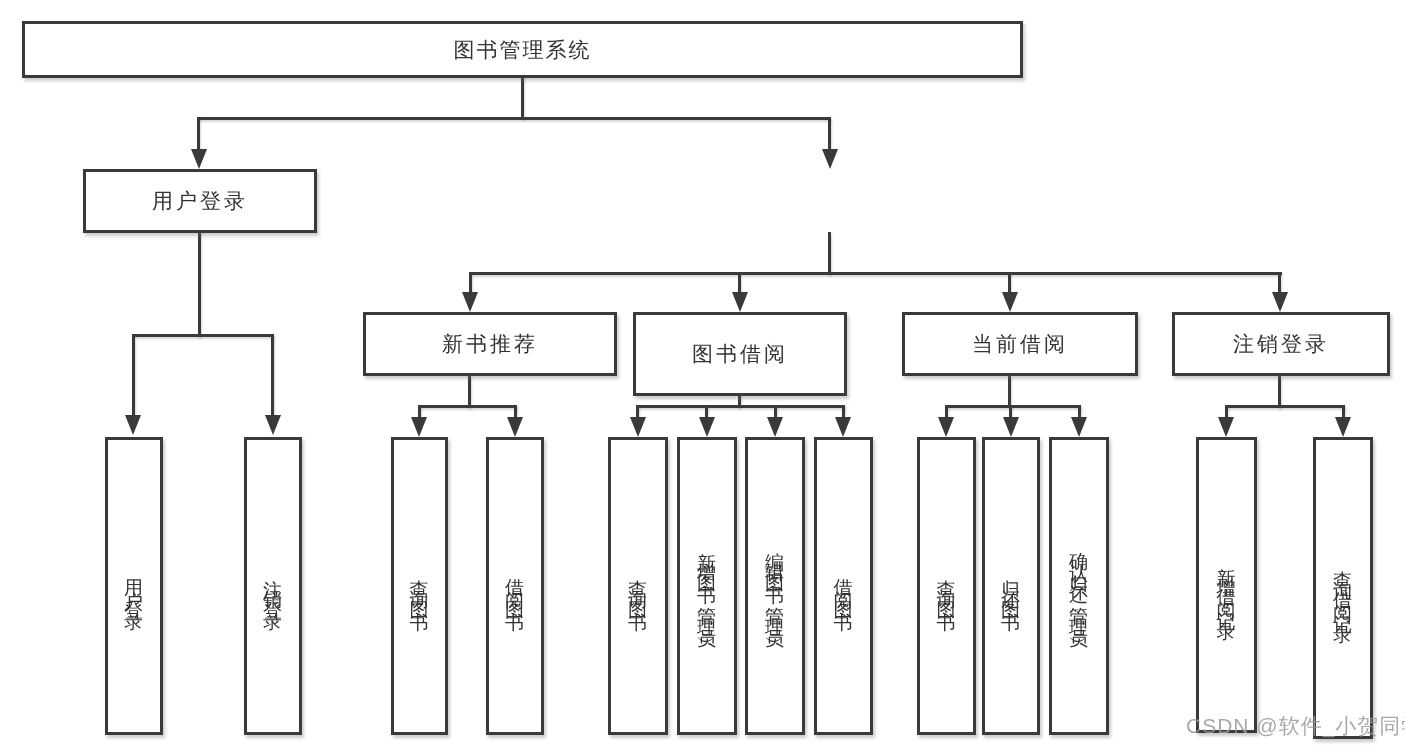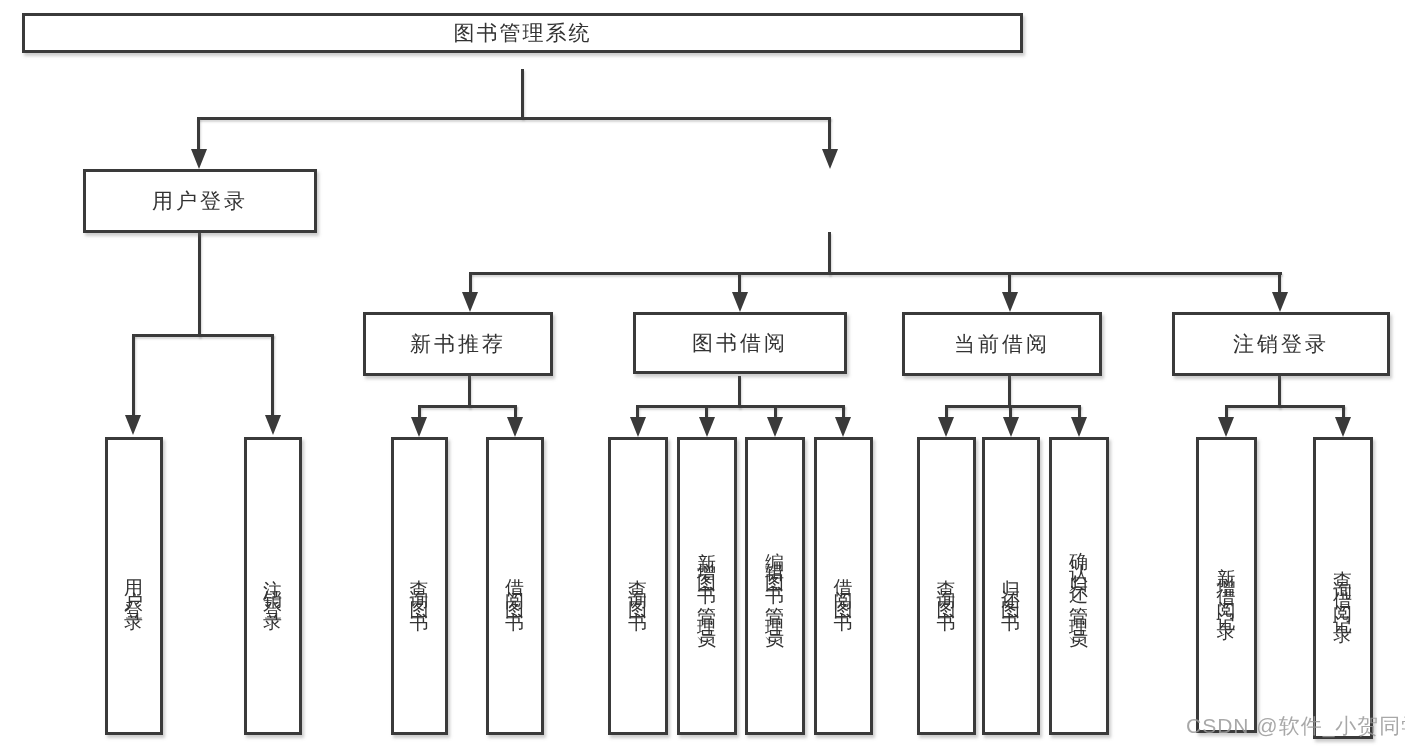--- a/index.html
+++ b/index.html
@@ -120,38 +120,38 @@
   <div class="ln" style="left:1078px;top:405px;width:3px;height:13px"></div>
   <div class="arw" style="left:1071px;top:417px"></div>
 
   <div class="ln" style="left:1278px;top:376px;width:3px;height:32px"></div>
   <div class="ln" style="left:1225px;top:405px;width:120px;height:3px"></div>
   <div class="ln" style="left:1225px;top:405px;width:3px;height:13px"></div>
   <div class="arw" style="left:1218px;top:417px"></div>
   <div class="ln" style="left:1342px;top:405px;width:3px;height:13px"></div>
   <div class="arw" style="left:1335px;top:417px"></div>
 
-  <div class="node root-node" style="left:22px;top:13px;width:1001px;height:40px">
+  <div class="node root-node" style="left:22px;top:21px;width:1001px;height:57px">
     <span>图书管理系统</span>
   </div>
 
   <div class="node h-node" style="left:83px;top:169px;width:234px;height:64px">
     <span>用户登录</span>
   </div>
 
 
-  <div class="node h-node" style="left:363px;top:312px;width:190px;height:64px">
+  <div class="node h-node" style="left:363px;top:312px;width:254px;height:64px">
     <span>新书推荐</span>
   </div>
 
-  <div class="node h-node" style="left:633px;top:312px;width:214px;height:62px">
+  <div class="node h-node" style="left:633px;top:312px;width:214px;height:84px">
     <span>图书借阅</span>
   </div>
 
-  <div class="node h-node" style="left:902px;top:312px;width:200px;height:64px">
+  <div class="node h-node" style="left:902px;top:312px;width:236px;height:64px">
     <span>当前借阅</span>
   </div>
 
   <div class="node h-node" style="left:1172px;top:312px;width:218px;height:64px">
     <span>注销登录</span>
   </div>
 
   <div class="node v-node" style="left:105px;top:437px;width:58px;height:298px">
     <span>用户登录</span>
   </div>

